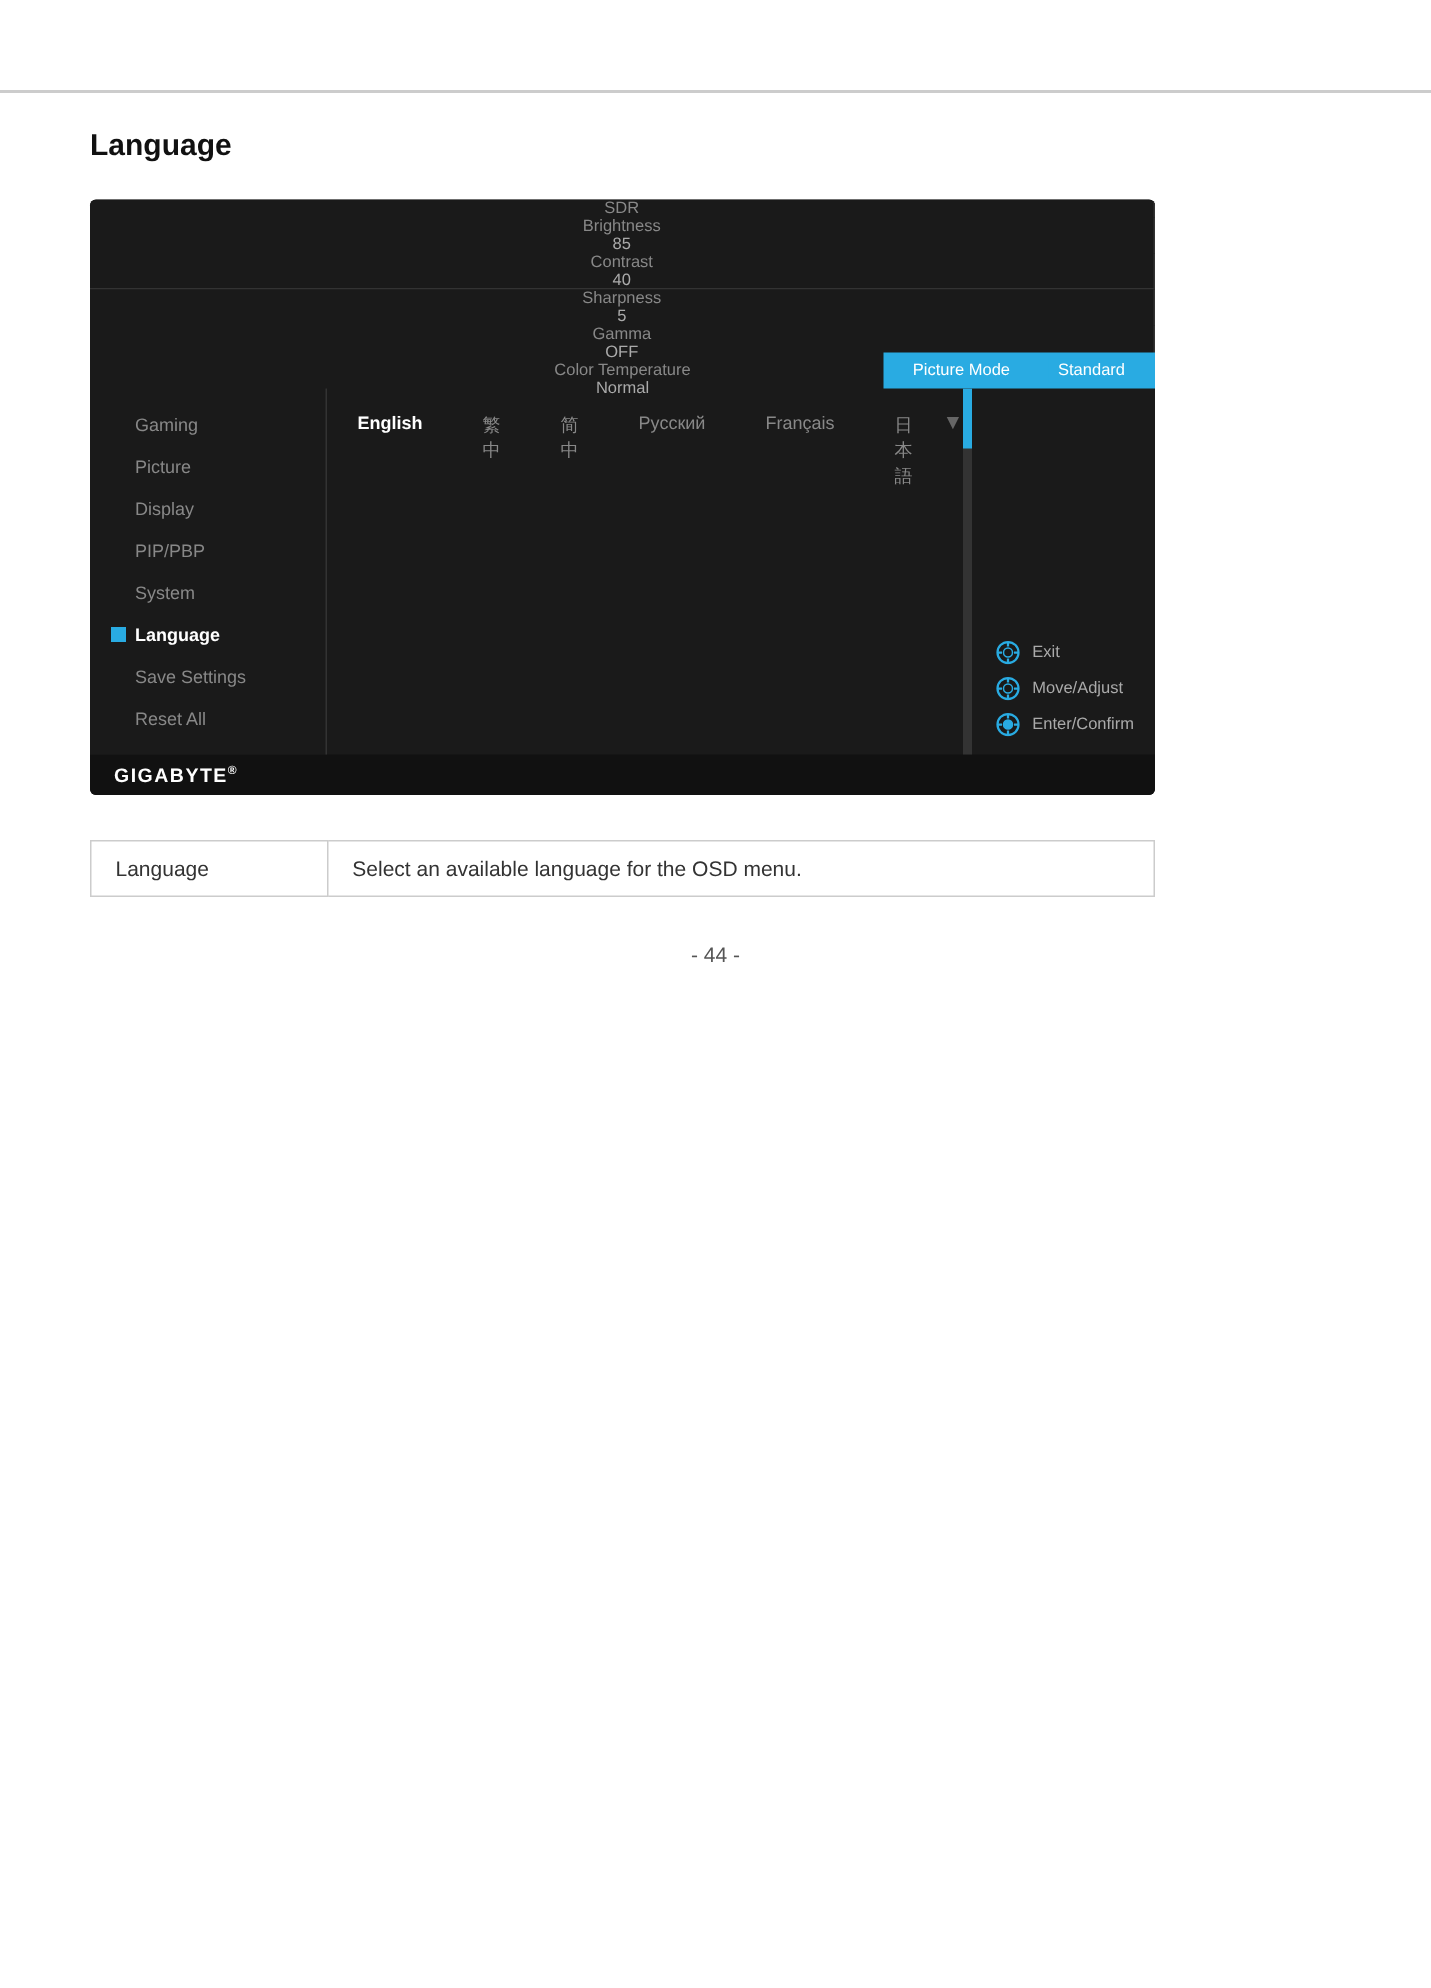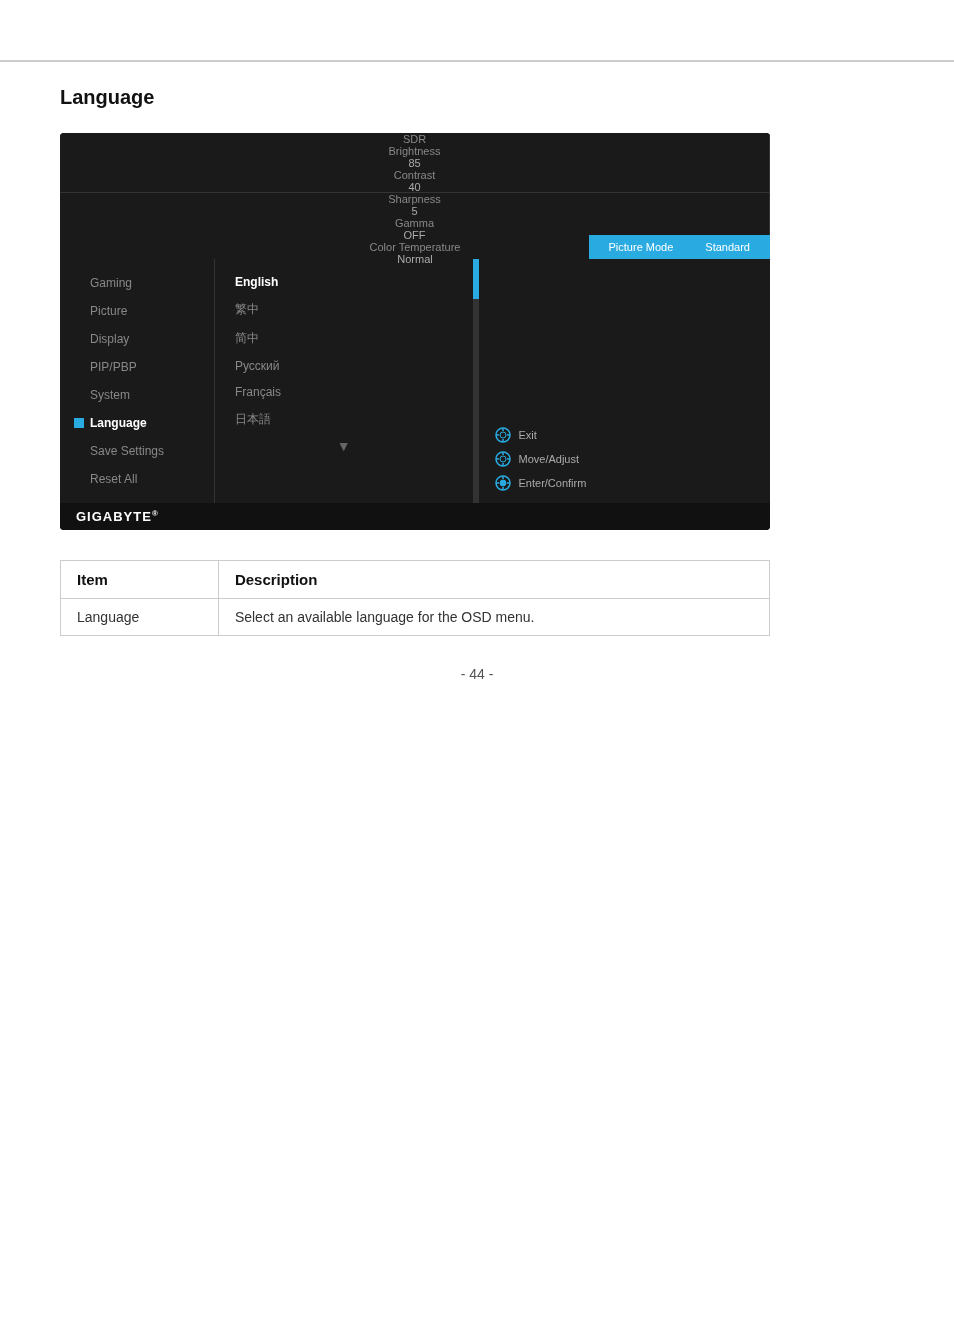--- a/index.html
+++ b/index.html
@@ -80,21 +80,21 @@
     }
 
     
     .osd-body {
       display: flex;
       min-height: 220px;
     }
 
     
     .osd-nav {
-      width: 155px;
+      width: 182px;
       background: #1a1a1a;
       padding: 10px 0;
       border-right: 1px solid #333;
       display: flex;
       flex-direction: column;
     }
 
     .osd-nav-item {
       padding: 7px 16px 7px 30px;
       font-size: 12px;
@@ -118,21 +118,21 @@
       left: 14px;
       top: 50%;
       transform: translateY(-50%);
     }
 
     
     .osd-lang-list {
       flex: 1;
       padding: 10px 0;
       display: flex;
-      flex-direction: column;
+      flex-direction: row;
     }
 
     .osd-lang-item {
       padding: 6px 20px;
       font-size: 12px;
       color: #888;
     }
 
     .osd-lang-item.active {
       color: #fff;
@@ -413,24 +413,20 @@
   <div class="osd-footer">
     <span class="gigabyte-logo">
       <span>GIGABYTE</span><sup>®</sup>
     </span>
   </div>
 
 </div>
 
 <table class="info-table">
   <tbody>
-      <tr>
-    <th>Item</th>
-    <th>Description</th>
-  </tr>
   <tr>
     <td>Language</td>
     <td>Select an available language for the OSD menu.</td>
   </tr>
 </tbody>
   </table>
 
 <div class="page-number">- 44 -</div>
 
 </body></html>

